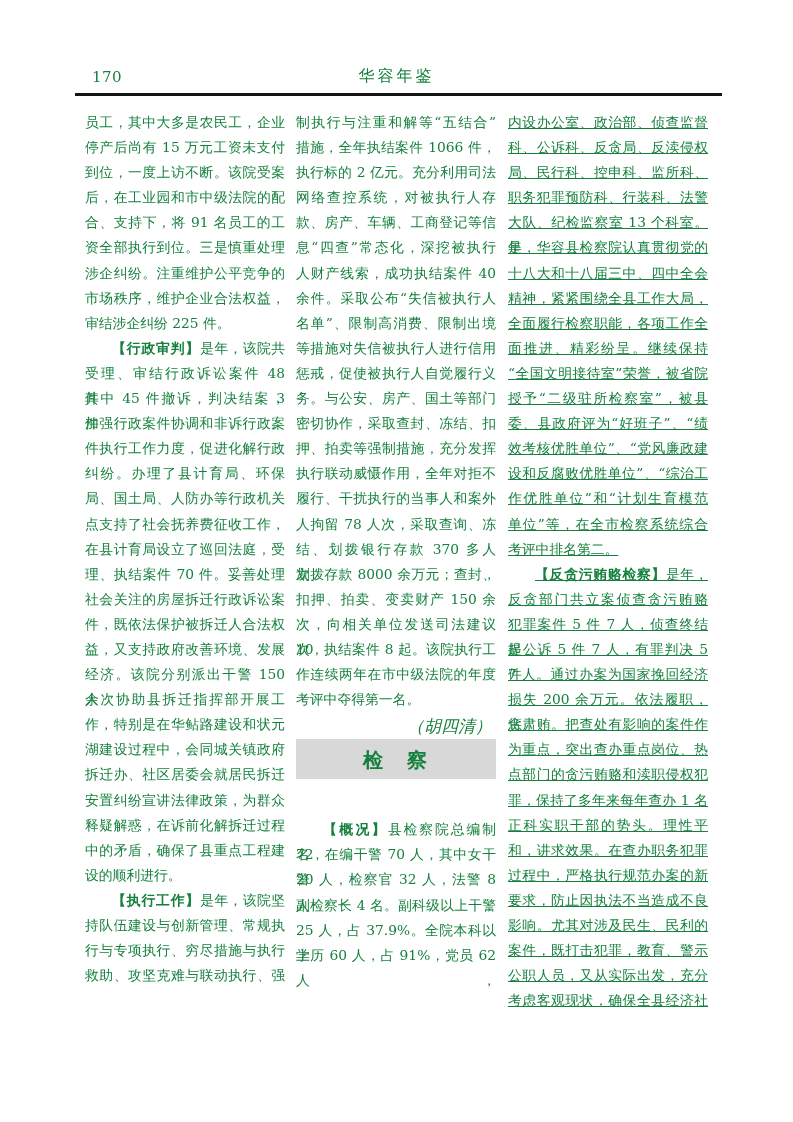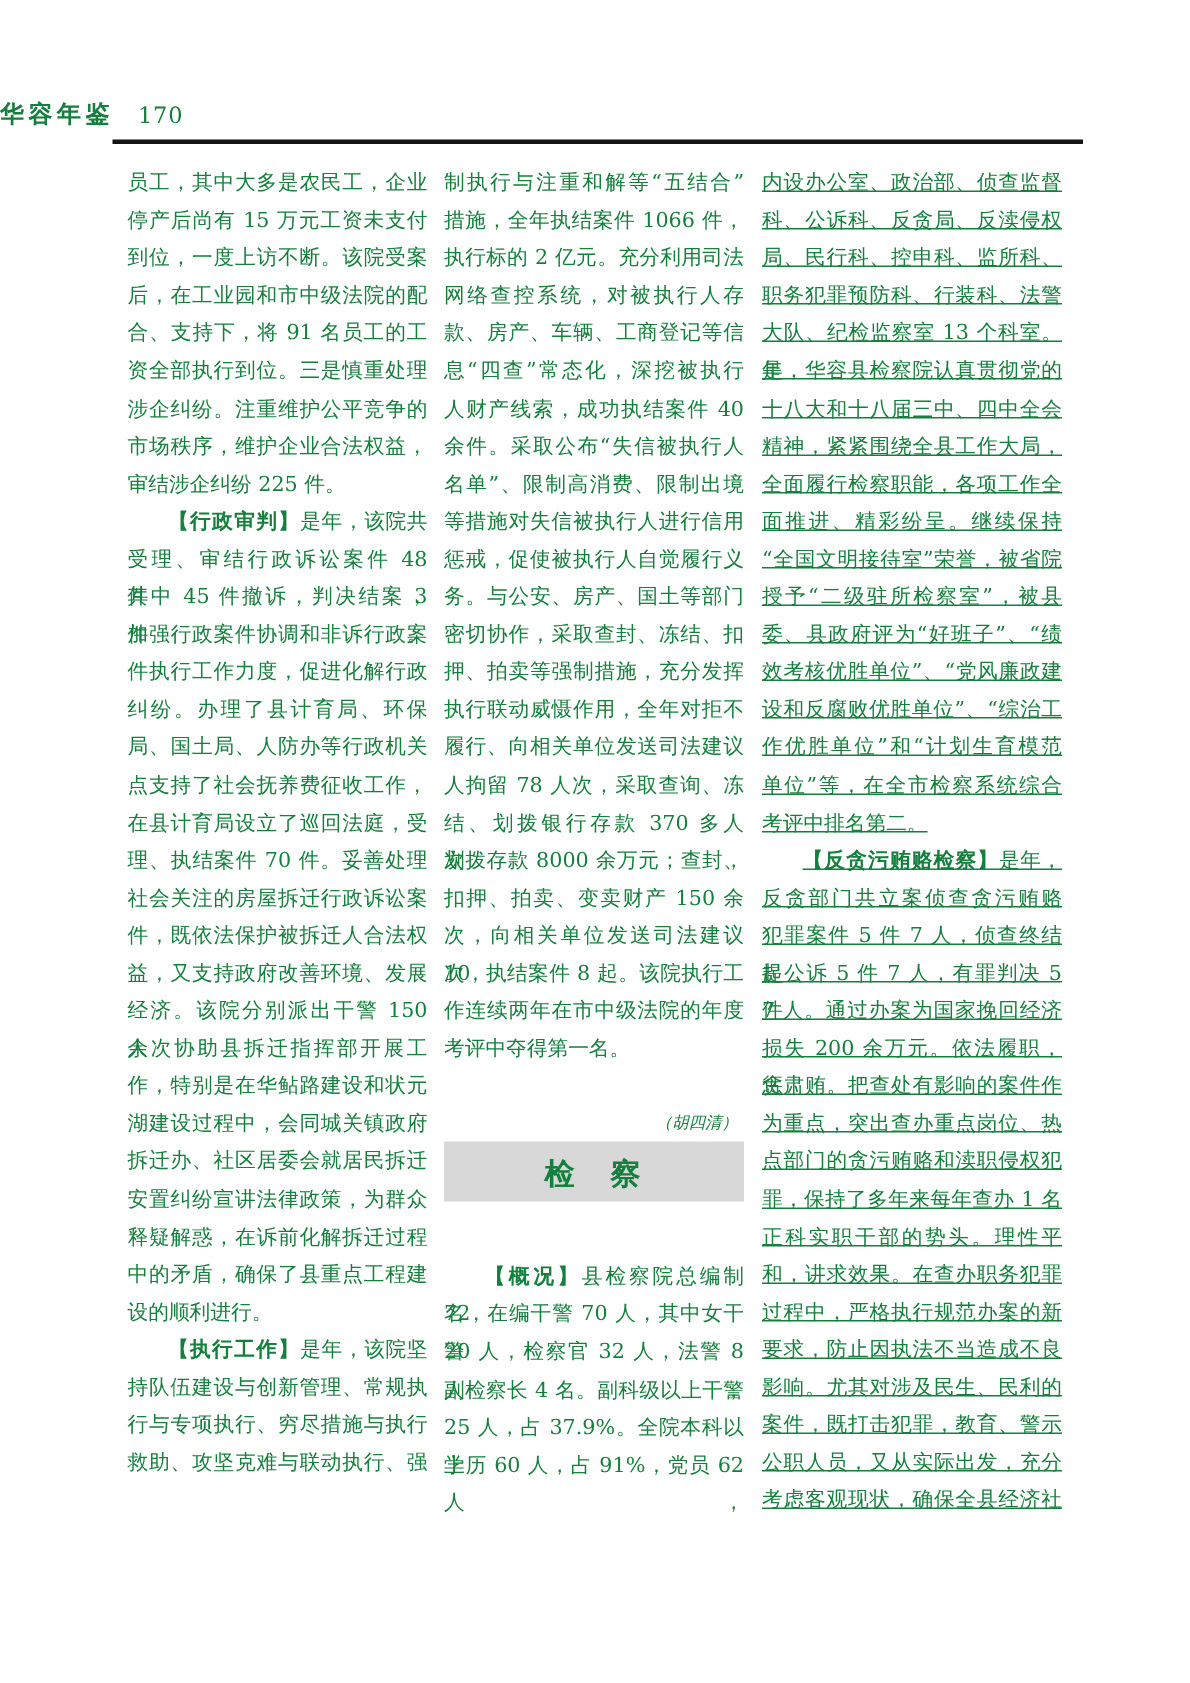--- a/index.html
+++ b/index.html
@@ -10,21 +10,22 @@
     color:#15803d;
     font-family:"DejaVu Serif","Liberation Serif",serif;
     overflow:hidden;
   }
   .page-number{
     position:absolute;left:92px;top:68px;
     font-size:15px;letter-spacing:0.5px;
   }
   .header-title{
     position:absolute;left:0;right:0;top:66px;
-    font-size:16px;font-weight:bold;letter-spacing:3px;
+    text-align:center;
+    font-size:16px;font-weight:normal;letter-spacing:3px;
   }
   .header-rule{
     position:absolute;left:75px;top:93px;
     width:647px;height:2.5px;
     background:#141414;
   }
   .col{
     position:absolute;top:110px;width:200px;
   }
   .col-1{left:85px;}
@@ -38,23 +39,23 @@
     white-space:normal;
   }
   .line.end{text-align-last:left;}
   .line.indent{text-indent:27px;}
   .bold-prefix{
     font-family:"DejaVu Sans","Liberation Sans",sans-serif;
     font-weight:700;
     letter-spacing:0.5px;
   }
   .signature{
-    margin-top:24px;
+    margin-top:2px;
     height:25px;line-height:25px;
-    font-size:11px;
+    font-size:17px;
     font-style:italic;
     text-align-last:right;
     padding-right:4px;
   }
   .heading-box{
     margin-bottom:38px;
     height:40px;line-height:42px;
     background:#d8d8d8;
     text-align:center;text-align-last:center;
     font-size:20px;font-weight:bold;
@@ -114,21 +115,21 @@
       <div class="line">息“四查”常态化，深挖被执行</div>
       <div class="line">人财产线索，成功执结案件 40</div>
       <div class="line">余件。采取公布“失信被执行人</div>
       <div class="line">名单”、限制高消费、限制出境</div>
       <div class="line">等措施对失信被执行人进行信用</div>
       <div class="line">惩戒，促使被执行人自觉履行义</div>
       <div class="line">务。与公安、房产、国土等部门</div>
       <div class="line">密切协作，采取查封、冻结、扣</div>
       <div class="line">押、拍卖等强制措施，充分发挥</div>
       <div class="line">执行联动威慑作用，全年对拒不</div>
-      <div class="line">履行、向相关单位发送司法建议</div>
+      <div class="line">履行、干扰执行的当事人和案外</div>
       <div class="line">人拘留 78 人次，采取查询、冻</div>
       <div class="line">结、划拨银行存款 370 多人次，</div>
       <div class="line">划拨存款 8000 余万元；查封、</div>
       <div class="line">扣押、拍卖、变卖财产 150 余</div>
       <div class="line">次，向相关单位发送司法建议 10</div>
       <div class="line">次，执结案件 8 起。该院执行工</div>
       <div class="line">作连续两年在市中级法院的年度</div>
       <div class="line end">考评中夺得第一名。</div>
       <div class="signature">（胡四清）</div>
       <div class="heading-box">检　察</div>

